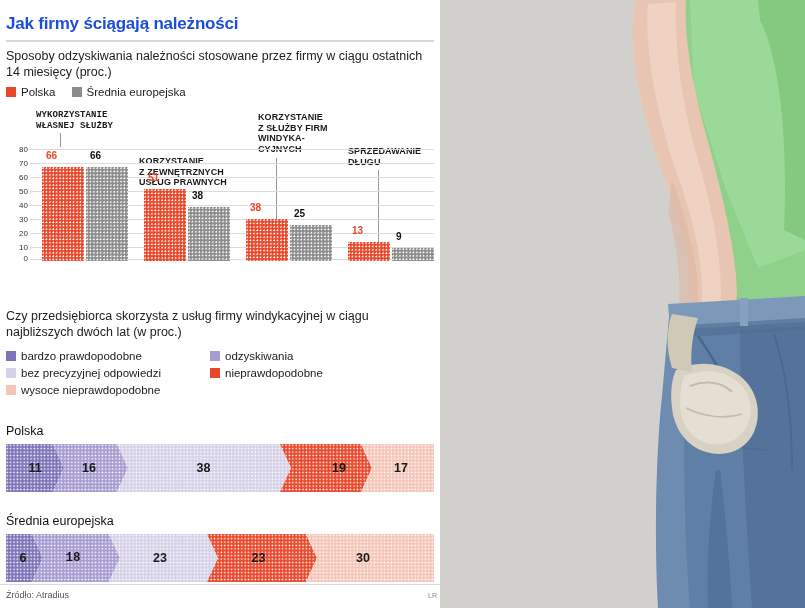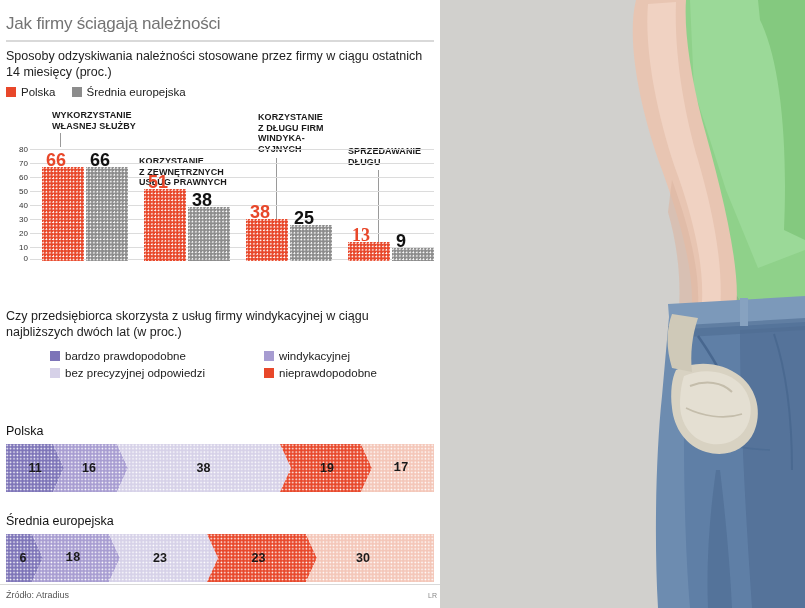--- a/index.html
+++ b/index.html
@@ -14,21 +14,21 @@
   #root { position: relative; width: 805px; height: 608px; }
 
   
   .panel {
     position: absolute; left:0; top:0; width: 440px; height: 608px;
     background: #fff;
     padding: 0;
   }
   .title {
     position:absolute; left:6px; top:14px;
-    font-size: 17px; font-weight: normal; color:#737373;
+    font-size: 17px; font-weight: bold; color:#1d4ed8;
     letter-spacing: -0.2px;
   }
   .title-rule {
     position:absolute; left:6px; top:40px; width: 428px; height:2px; background:#d9d9d9;
   }
   .subtitle {
     position:absolute; left:6px; top:48px; width: 420px;
     font-size: 12.5px; color:#222; line-height: 16px;
   }
 
@@ -62,39 +62,39 @@
   .fill.red {
     background-color:#e8472a;
     background-image: radial-gradient(circle at 1.2px 1.2px, #ffffff 0.85px, transparent 0.95px);
     background-size: 3.4px 3.4px;
   }
   .fill.gray {
     background-color:#8c8c8c;
     background-image: radial-gradient(circle at 1.2px 1.2px, #ffffff 0.85px, transparent 0.95px);
     background-size: 3.4px 3.4px;
   }
-  .vlabel { position:absolute; font-size:18px; font-weight:bold; }
+  .vlabel { position:absolute; font-size:10px; font-weight:bold; }
   .vlabel.red { color:#e8472a; }
   .vlabel.dark { color:#111; }
 
   
   .callout {
     position:absolute; font-size:9px; line-height:10.5px; color:#1a1a1a;
     font-weight:bold; letter-spacing:0.1px;
   }
   .leader { position:absolute; width:1px; background:#9a9a9a; }
 
   
   .subtitle2 {
     position:absolute; left:6px; top:308px; width: 420px;
     font-size: 12.5px; color:#222; line-height: 16px;
   }
   .legend2 { position:absolute; left:6px; top:350px; width:420px; font-size:11.5px; color:#222;}
   .legend2 .row { display:flex; gap:8px; margin-bottom:5px; }
-  .legend2 .lg-item { width:196px;margin-left:44px; }
+  .legend2 .lg-item { width:196px; }
   .sw-1 { background:#7d74b8;
     background-image: radial-gradient(circle at 1px 1px, #ffffff 0.6px, transparent 0.7px);
     background-size:3px 3px;}
   .sw-2 { background:#a79cd1;
     background-image: radial-gradient(circle at 1px 1px, #ffffff 0.6px, transparent 0.7px);
     background-size:3px 3px;}
   .sw-3 { background:#d6d1e8;
     background-image: radial-gradient(circle at 1px 1px, #ffffff 0.6px, transparent 0.7px);
     background-size:3px 3px;}
   .sw-4 { background:#e8472a;
@@ -142,36 +142,36 @@
       <div class="lg-item">
         <i class="swatch sw-red"></i>
         <span>Polska</span>
       </div>
       <div class="lg-item">
         <i class="swatch sw-gray"></i>
         <span>Średnia europejska</span>
       </div>
     </div>
 
-    <div class="callout" style="left:52px; top:110px;">
+    <div class="callout" style="left:36px; top:110px;font-family:Liberation Mono, monospace;">
       <div>WYKORZYSTANIE</div>
       <div>WŁASNEJ SŁUŻBY</div>
     </div>
     <div class="leader" style="left:60px; top:133px; height:14px;"></div>
 
     <div class="callout" style="left:139px; top:156px;">
       <div>KORZYSTANIE</div>
       <div>Z ZEWNĘTRZNYCH</div>
       <div>USŁUG PRAWNYCH</div>
     </div>
     <div class="leader" style="left:176px; top:190px; height:22px;"></div>
 
     <div class="callout" style="left:258px; top:112px;">
       <div>KORZYSTANIE</div>
-      <div>Z DŁUGU FIRM</div>
+      <div>Z SŁUŻBY FIRM</div>
       <div>WINDYKA-</div>
       <div>CYJNYCH</div>
     </div>
     <div class="leader" style="left:276px; top:158px; height:62px;"></div>
 
     <div class="callout" style="left:348px; top:146px;">
       <div>SPRZEDAWANIE</div>
       <div>DŁUGU</div>
     </div>
     <div class="leader" style="left:378px; top:170px; height:76px;"></div>
@@ -229,46 +229,52 @@
         </div>
         <div class="vlabel red" style="left:220px; top:59px;">38</div>
         <div class="vlabel dark" style="left:264px; top:65px;">25</div>
 
         <div class="bar" style="left:318px; height:19px;">
           <div class="fill red" style="height:19px;"></div>
         </div>
         <div class="bar" style="left:362px; height:13px;">
           <div class="fill gray" style="height:13px;"></div>
         </div>
-        <div class="vlabel red" style="left:322px; top:82px;font-family:Liberation Serif, serif;">13</div>
+        <div class="vlabel red" style="left:322px; top:82px;">13</div>
         <div class="vlabel dark" style="left:366px; top:88px;">9</div>
       </div>
     </div>
 
     <div class="subtitle2">Czy przedsiębiorca skorzysta z usług firmy windykacyjnej w ciągu najbliższych dwóch lat (w proc.)</div>
 
     <div class="legend2">
       <div class="row">
         <div class="lg-item">
           <i class="swatch sw-1"></i>
           <span>bardzo prawdopodobne</span>
         </div>
         <div class="lg-item">
           <i class="swatch sw-2"></i>
-          <span>windykacyjnej</span>
+          <span>odzyskiwania</span>
         </div>
       </div>
       <div class="row">
         <div class="lg-item">
           <i class="swatch sw-3"></i>
           <span>bez precyzyjnej odpowiedzi</span>
         </div>
         <div class="lg-item">
           <i class="swatch sw-4"></i>
           <span>nieprawdopodobne</span>
+        </div>
+      </div>
+      <div class="row">
+        <div class="lg-item" style="width:auto;">
+          <i class="swatch sw-5"></i>
+          <span>wysoce nieprawdopodobne</span>
         </div>
       </div>
     </div>
 
     <div class="grp-title" style="top:424px;">Polska</div>
     <div class="arrowbar" style="top:444px;border-radius:15px;">
       <svg width="428" height="48" viewBox="0 0 428 48" style="position:absolute;left:0;top:0;">
         <defs>
           <pattern id="p1" width="3.4" height="3.4" patternUnits="userSpaceOnUse">
             <rect width="3.4" height="3.4" fill="#7d74b8"></rect>
@@ -300,24 +306,24 @@
       </svg>
       <div class="seg" style="left:4px; width:50px;">
           <span>11</span>
         </div>
       <div class="seg" style="left:52px; width:62px;">
           <span>16</span>
         </div>
       <div class="seg" style="left:115px; width:165px;">
           <span>38</span>
         </div>
-      <div class="seg" style="left:280px; width:82px;">
+      <div class="seg" style="left:292px; width:82px;">
           <span>19</span>
         </div>
-      <div class="seg" style="left:362px; width:66px;font-family:Liberation Mono, monospace;">
+      <div class="seg" style="left:362px; width:66px;">
           <span>17</span>
         </div>
     </div>
 
     <div class="grp-title" style="top:514px;">Średnia europejska</div>
     <div class="arrowbar" style="top:534px;">
       <svg width="428" height="48" viewBox="0 0 428 48" style="position:absolute;left:0;top:0;">
         <path d="M0,0 L26,0 L37,24 L26,48 L0,48 Z" fill="url(#p1)"></path>
         <path d="M26,0 L103,0 L114,24 L103,48 L26,48 L37,24 Z" fill="url(#p2)"></path>
         <path d="M103,0 L201,0 L212,24 L201,48 L103,48 L114,24 Z" fill="url(#p3)"></path>

